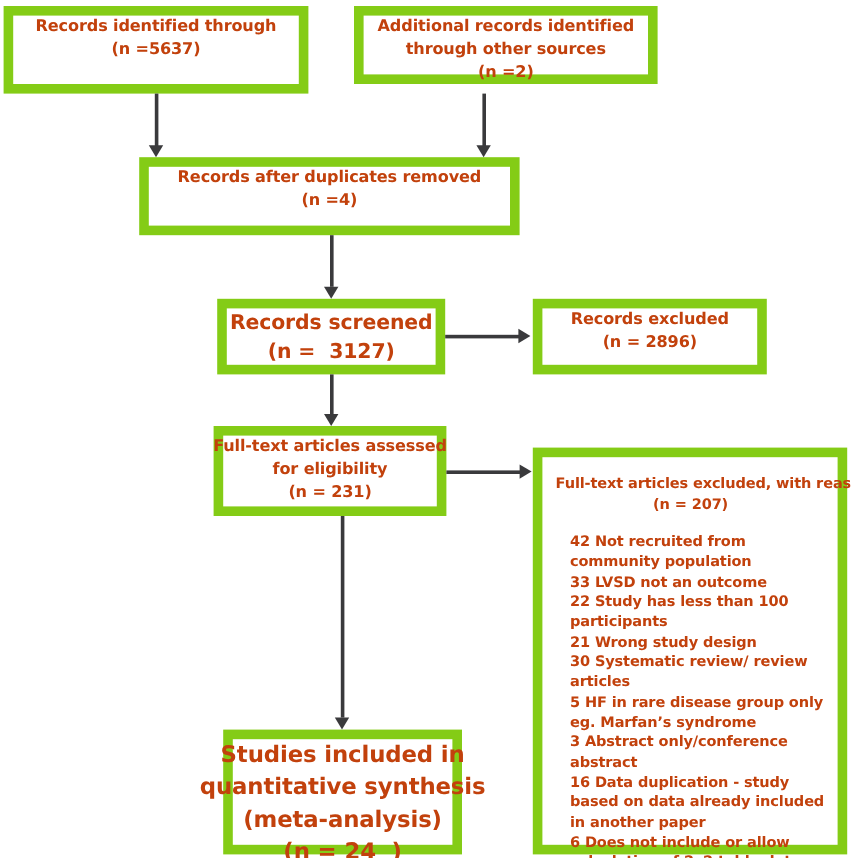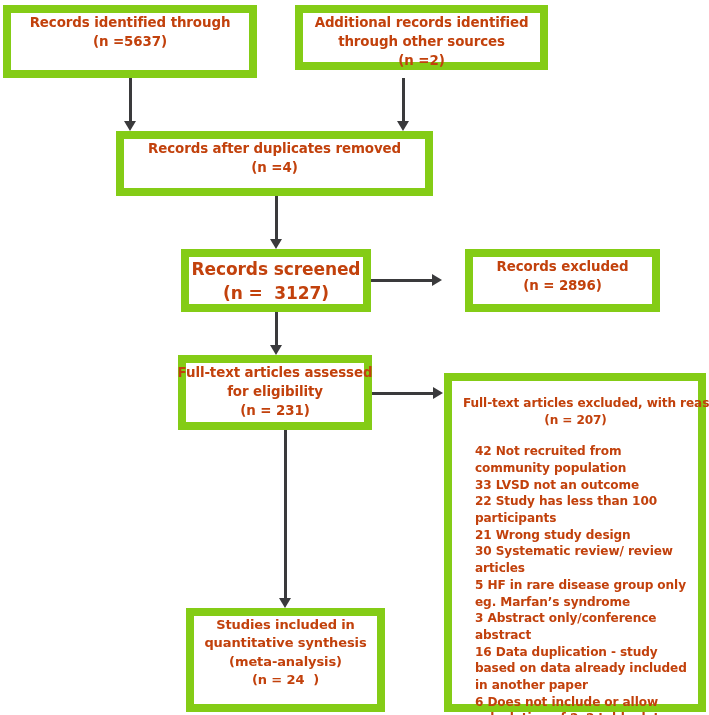--- a/index.html
+++ b/index.html
@@ -32,23 +32,23 @@
   .box .line {
     display: block;
     white-space: pre;
     line-height: 1.42;
   }
   
   #box-identified-db   { left: 3px;   top: 5px;   width: 254px; height: 73px;  font-size: 13.4px; }
   #box-identified-other{ left: 295px; top: 5px;   width: 253px; height: 65px;  font-size: 13.4px; }
   #box-duplicates      { left: 116px; top: 131px; width: 317px; height: 65px;  font-size: 13.4px; }
   #box-screened        { left: 181px; top: 249px; width: 190px; height: 63px;  font-size: 17px; }
-  #box-excluded        { left: 444px; top: 249px; width: 195px; height: 63px;  font-size: 13.4px; margin-left: 21px; }
+  #box-excluded        { left: 444px; top: 249px; width: 195px; height: 63px;  font-size: 13.4px; }
   #box-fulltext        { left: 178px; top: 355px; width: 194px; height: 75px;  font-size: 13.4px; }
-  #box-included        { left: 186px; top: 608px; width: 199px; height: 104px; font-size: 13px; }
+  #box-included        { left: 186px; top: 608px; width: 199px; height: 104px; font-size: 19px; }
 
   
   #box-reasons {
     left: 444px;
     top: 373px;
     width: 262px;
     height: 339px;
     display: block;
     padding: 14px 10px 8px 11px;
     font-size: 12.1px;

